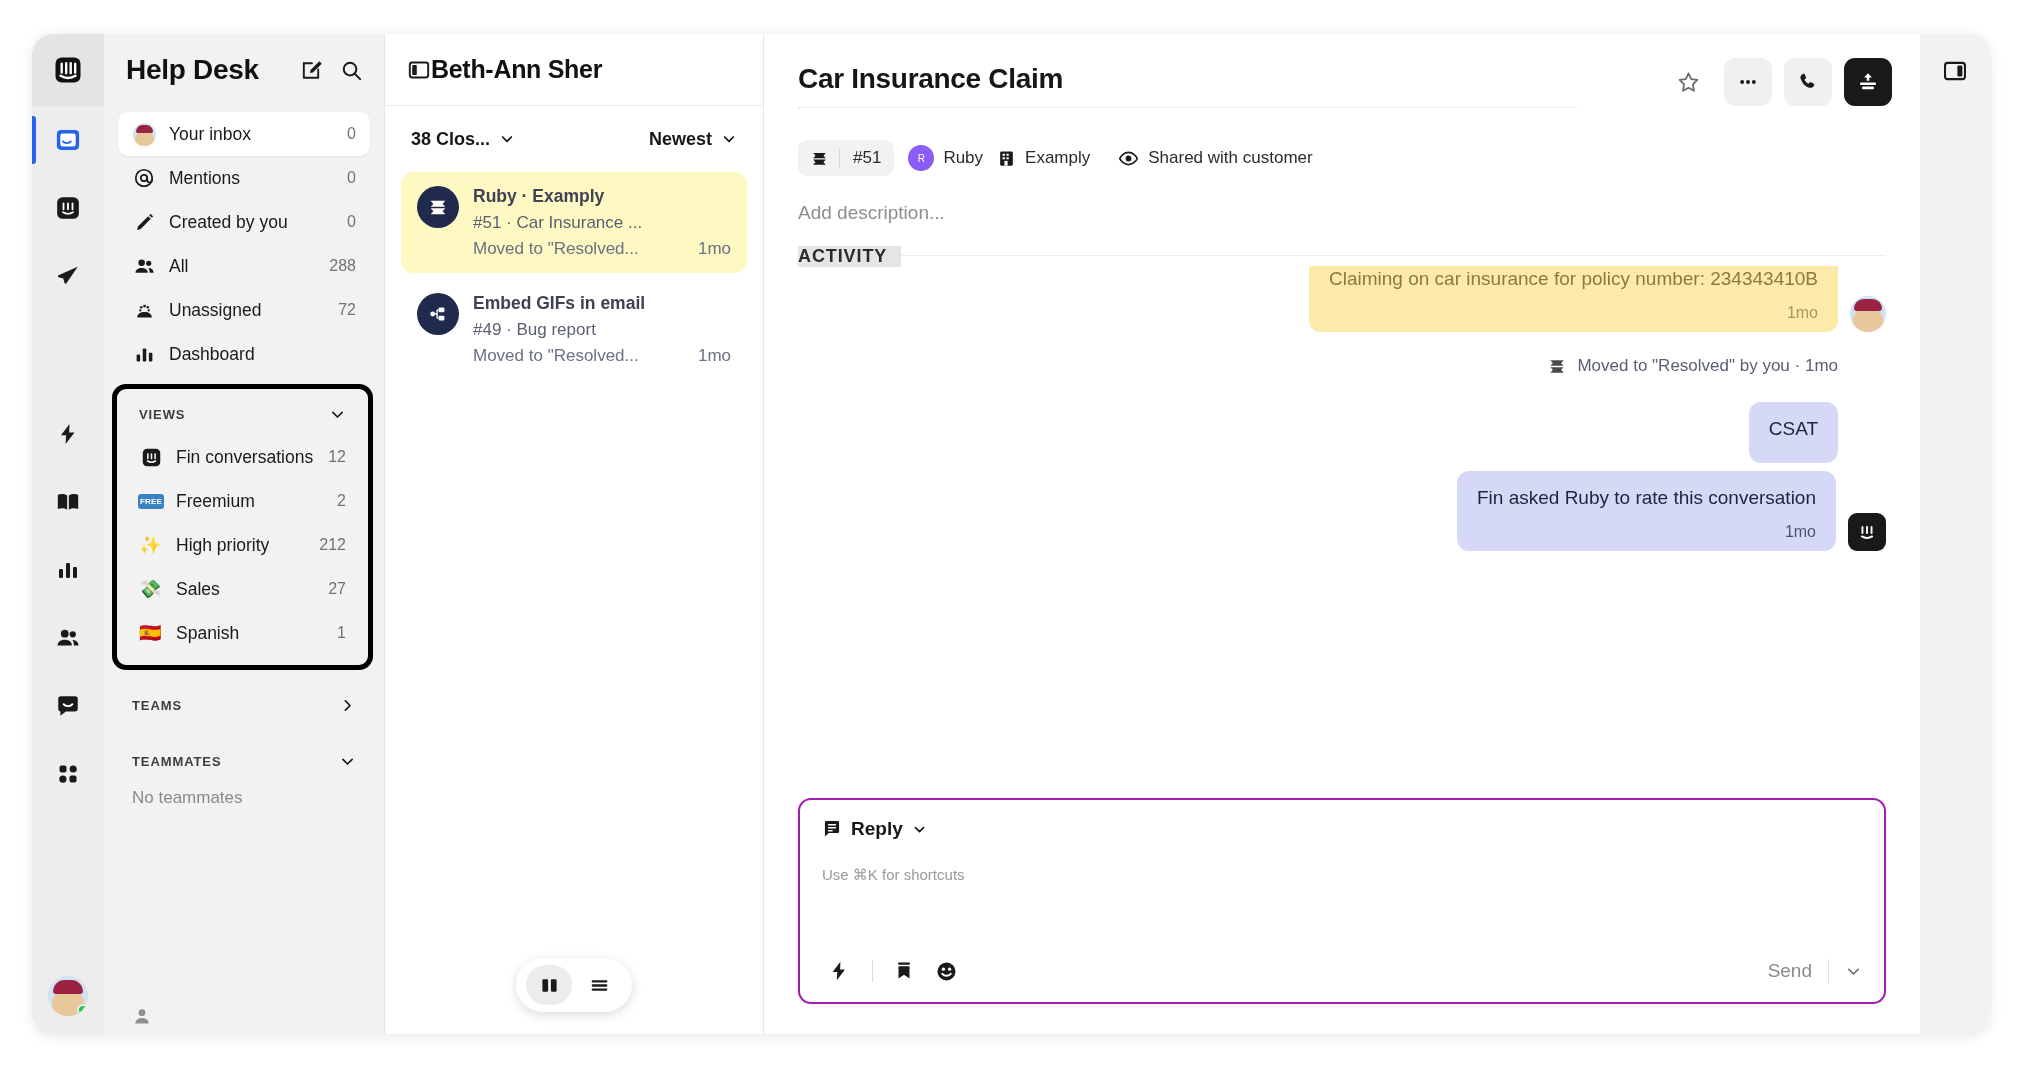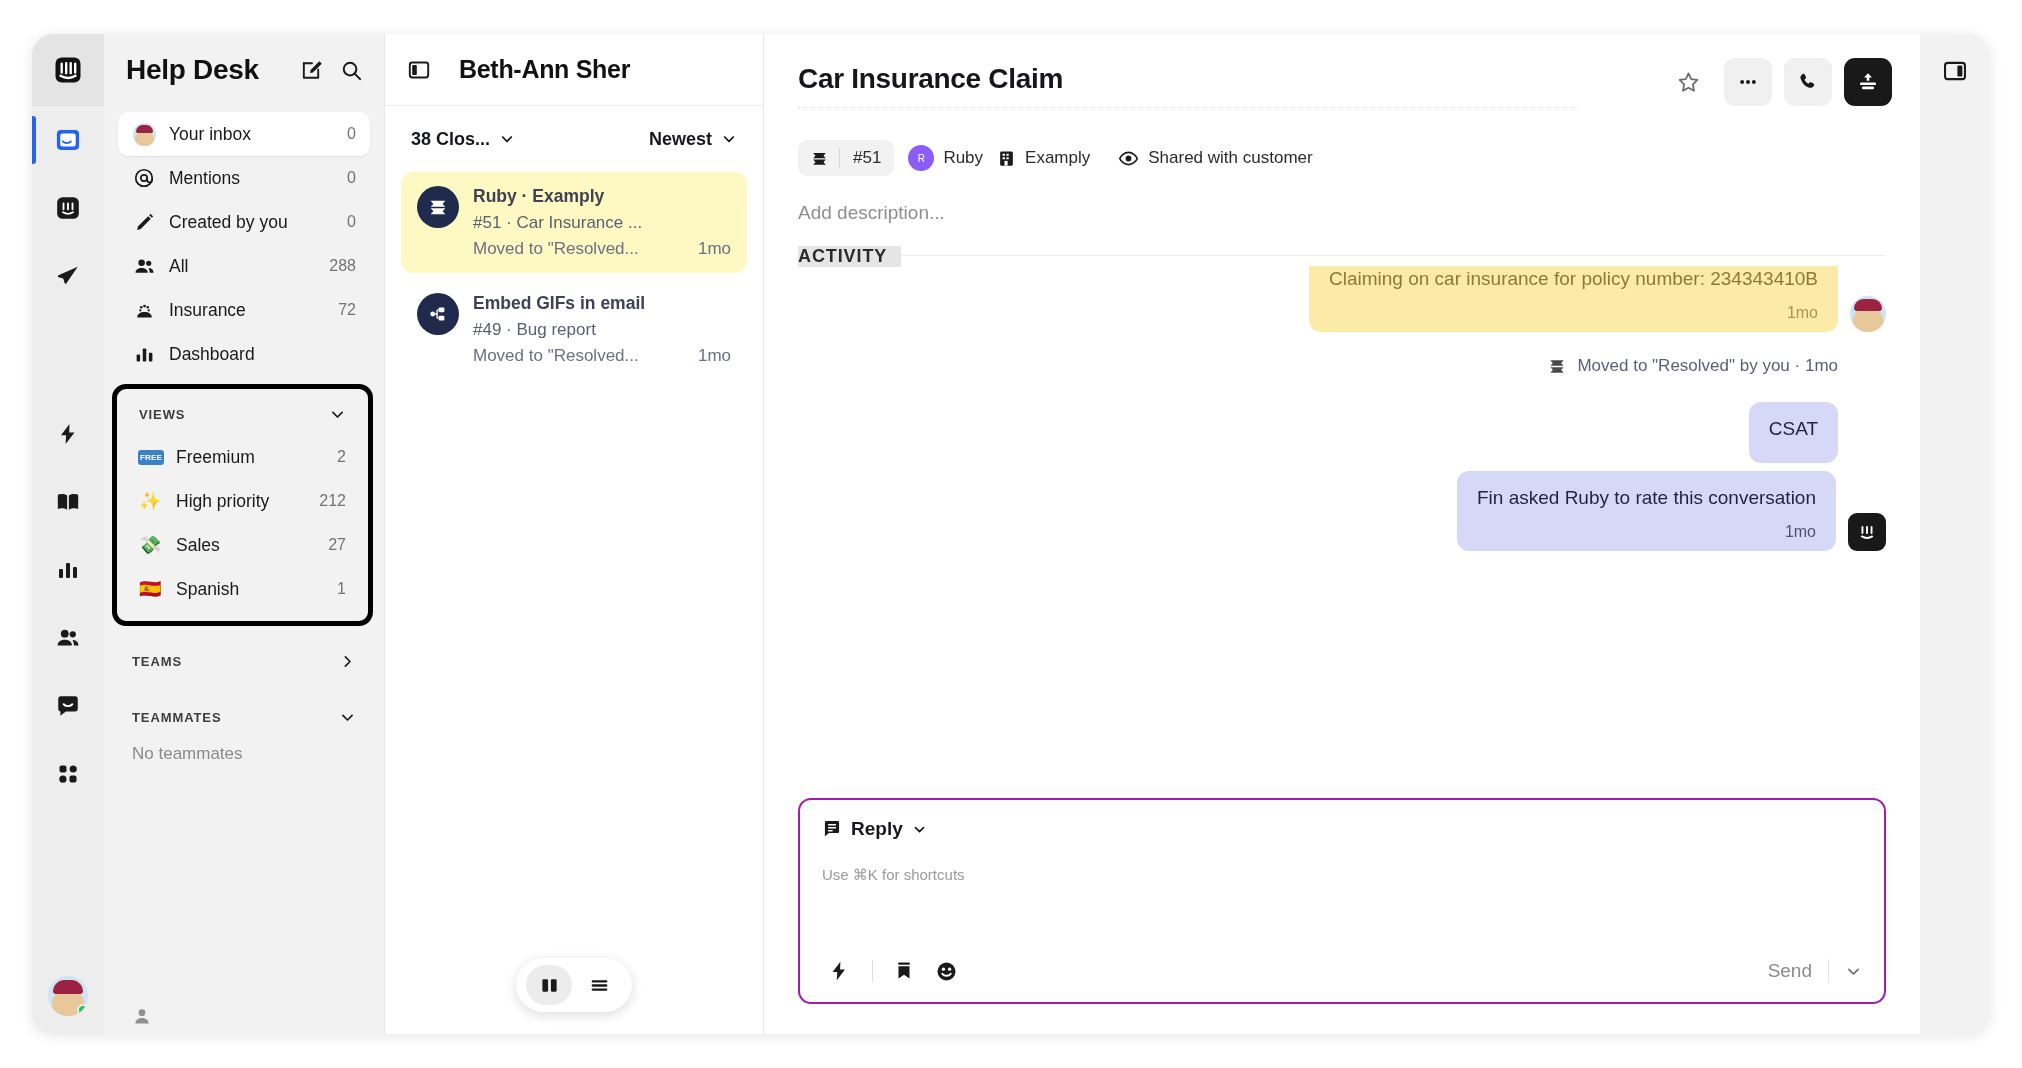--- a/index.html
+++ b/index.html
@@ -103,21 +103,21 @@
   .muted-row { font-size: 17px; color: #8a8a8a; padding: 6px 28px 0 28px; }
   .sb-foot { position:absolute; left:0; bottom:0; width:100%; }
   .sb-fade { height: 36px; display:flex; align-items:center; padding:0 28px; opacity:0.45; gap:13px; }
 
   
   .list {
     width: 380px; flex: 0 0 380px;
     background: #ffffff; border-left: 1px solid #e6e6e6; border-right: 1px solid #e6e6e6;
     display: flex; flex-direction: column; position: relative;
   }
-  .list-head { height: 72px; display:flex; align-items:center; gap: 28px; padding: 0 22px; border-bottom:1px solid #ececec;}
+  .list-head { height: 72px; display:flex; align-items:center; gap: 0; padding: 0 22px; border-bottom:1px solid #ececec;}
   .list-title { font-size: 25px; font-weight: 700; color: #111; letter-spacing:-0.3px; }
   .list-filters { height: 66px; display:flex; align-items:center; justify-content:space-between; padding: 0 26px; }
   .filter { display:flex; align-items:center; gap: 9px; font-size:18px; font-weight:700; color:#15171a; cursor:pointer; }
   .conv {
     margin: 0 16px 6px 16px; padding: 14px 16px; border-radius: 12px;
     display: flex; gap: 14px; cursor: pointer;
   }
   .conv.sel { background: #fef9c3; }
   .conv-av {
     width: 42px; height: 42px; flex: 0 0 42px; border-radius: 50%;
@@ -371,21 +371,21 @@
               <g fill="#1a1a1a">
                 <circle cx="12" cy="7.4" r="1.5"></circle>
                 <circle cx="8.6" cy="8.6" r="1.3"></circle>
                 <circle cx="15.4" cy="8.6" r="1.3"></circle>
                 <circle cx="7.6" cy="11.8" r="1.2"></circle>
                 <circle cx="16.4" cy="11.8" r="1.2"></circle>
               </g>
               <path d="M4.4 19.2c0-3.5 3.3-5.6 7.6-5.6s7.6 2.1 7.6 5.6H4.4z" fill="#1a1a1a"></path>
             </svg>
         </span>
-        <span class="sb-label">Insurance</span>
+        <span class="sb-label">Unassigned</span>
         <span class="sb-count">72</span>
       </div>
       <div class="sb-row">
         <span class="sb-ico">
           <svg width="21" height="21" viewBox="0 0 24 24">
               <rect x="3" y="12" width="4" height="8" rx="1.1" fill="#1a1a1a"></rect>
               <rect x="10" y="5" width="4" height="15" rx="1.1" fill="#1a1a1a"></rect>
               <rect x="17" y="10" width="4" height="10" rx="1.1" fill="#1a1a1a"></rect>
             </svg>
         </span>
@@ -397,20 +397,33 @@
     <div class="views-box">
       <div class="sec-head">
         <span class="sec-title">VIEWS</span>
         <span>
           <svg width="17" height="17" viewBox="0 0 24 24">
               <path d="M5.5 9l6.5 6.5L18.5 9" stroke="#1a1a1a" stroke-width="2.4" fill="none" stroke-linecap="round" stroke-linejoin="round"></path>
             </svg>
         </span>
       </div>
       <div class="sb-list">
+        <div class="sb-row">
+          <span class="sb-ico">
+            <svg width="21" height="21" viewBox="0 0 24 24">
+                <rect x="2" y="2" width="20" height="20" rx="5" fill="#1a1a1a"></rect>
+                <rect x="7" y="7" width="1.7" height="7" rx="0.8" fill="#fff"></rect>
+                <rect x="11.15" y="7" width="1.7" height="7" rx="0.8" fill="#fff"></rect>
+                <rect x="15.3" y="7" width="1.7" height="7" rx="0.8" fill="#fff"></rect>
+                <path d="M7.4 16c2.8 1.7 6.4 1.7 9.2 0" stroke="#fff" stroke-width="1.7" fill="none" stroke-linecap="round"></path>
+              </svg>
+          </span>
+          <span class="sb-label">Fin conversations</span>
+          <span class="sb-count">12</span>
+        </div>
         <div class="sb-row">
           <span class="sb-ico">
               <span class="badge-free">FREE</span>
             </span>
           <span class="sb-label">Freemium</span>
           <span class="sb-count">2</span>
         </div>
         <div class="sb-row">
           <span class="sb-ico emoji">✨</span>
           <span class="sb-label">High priority</span>

